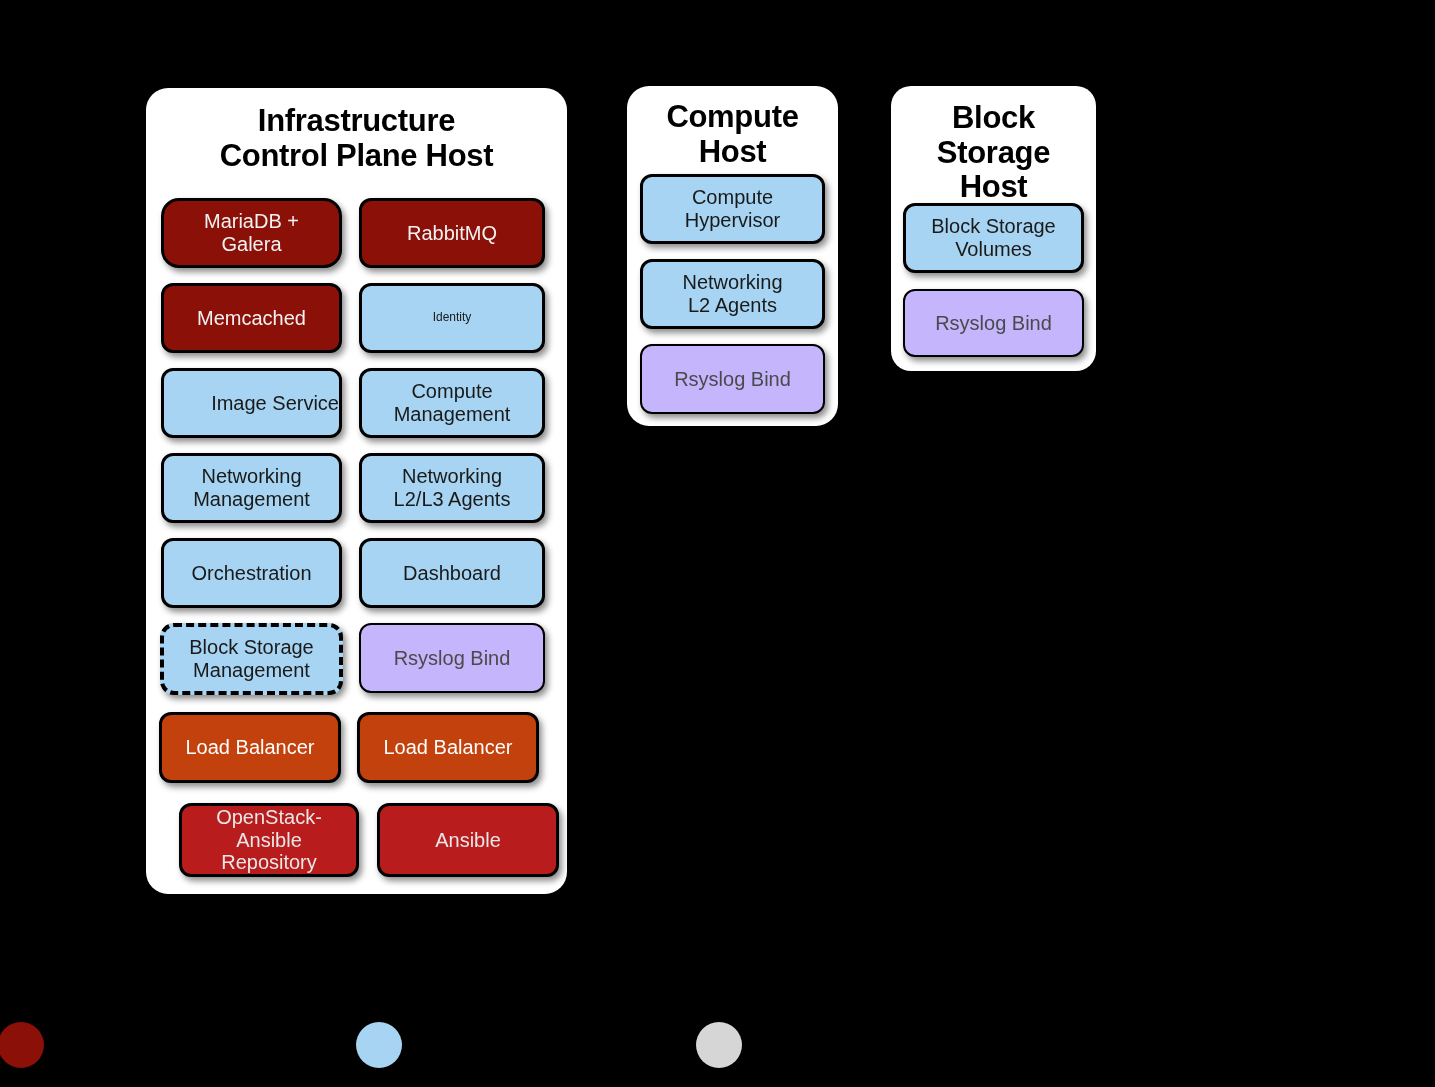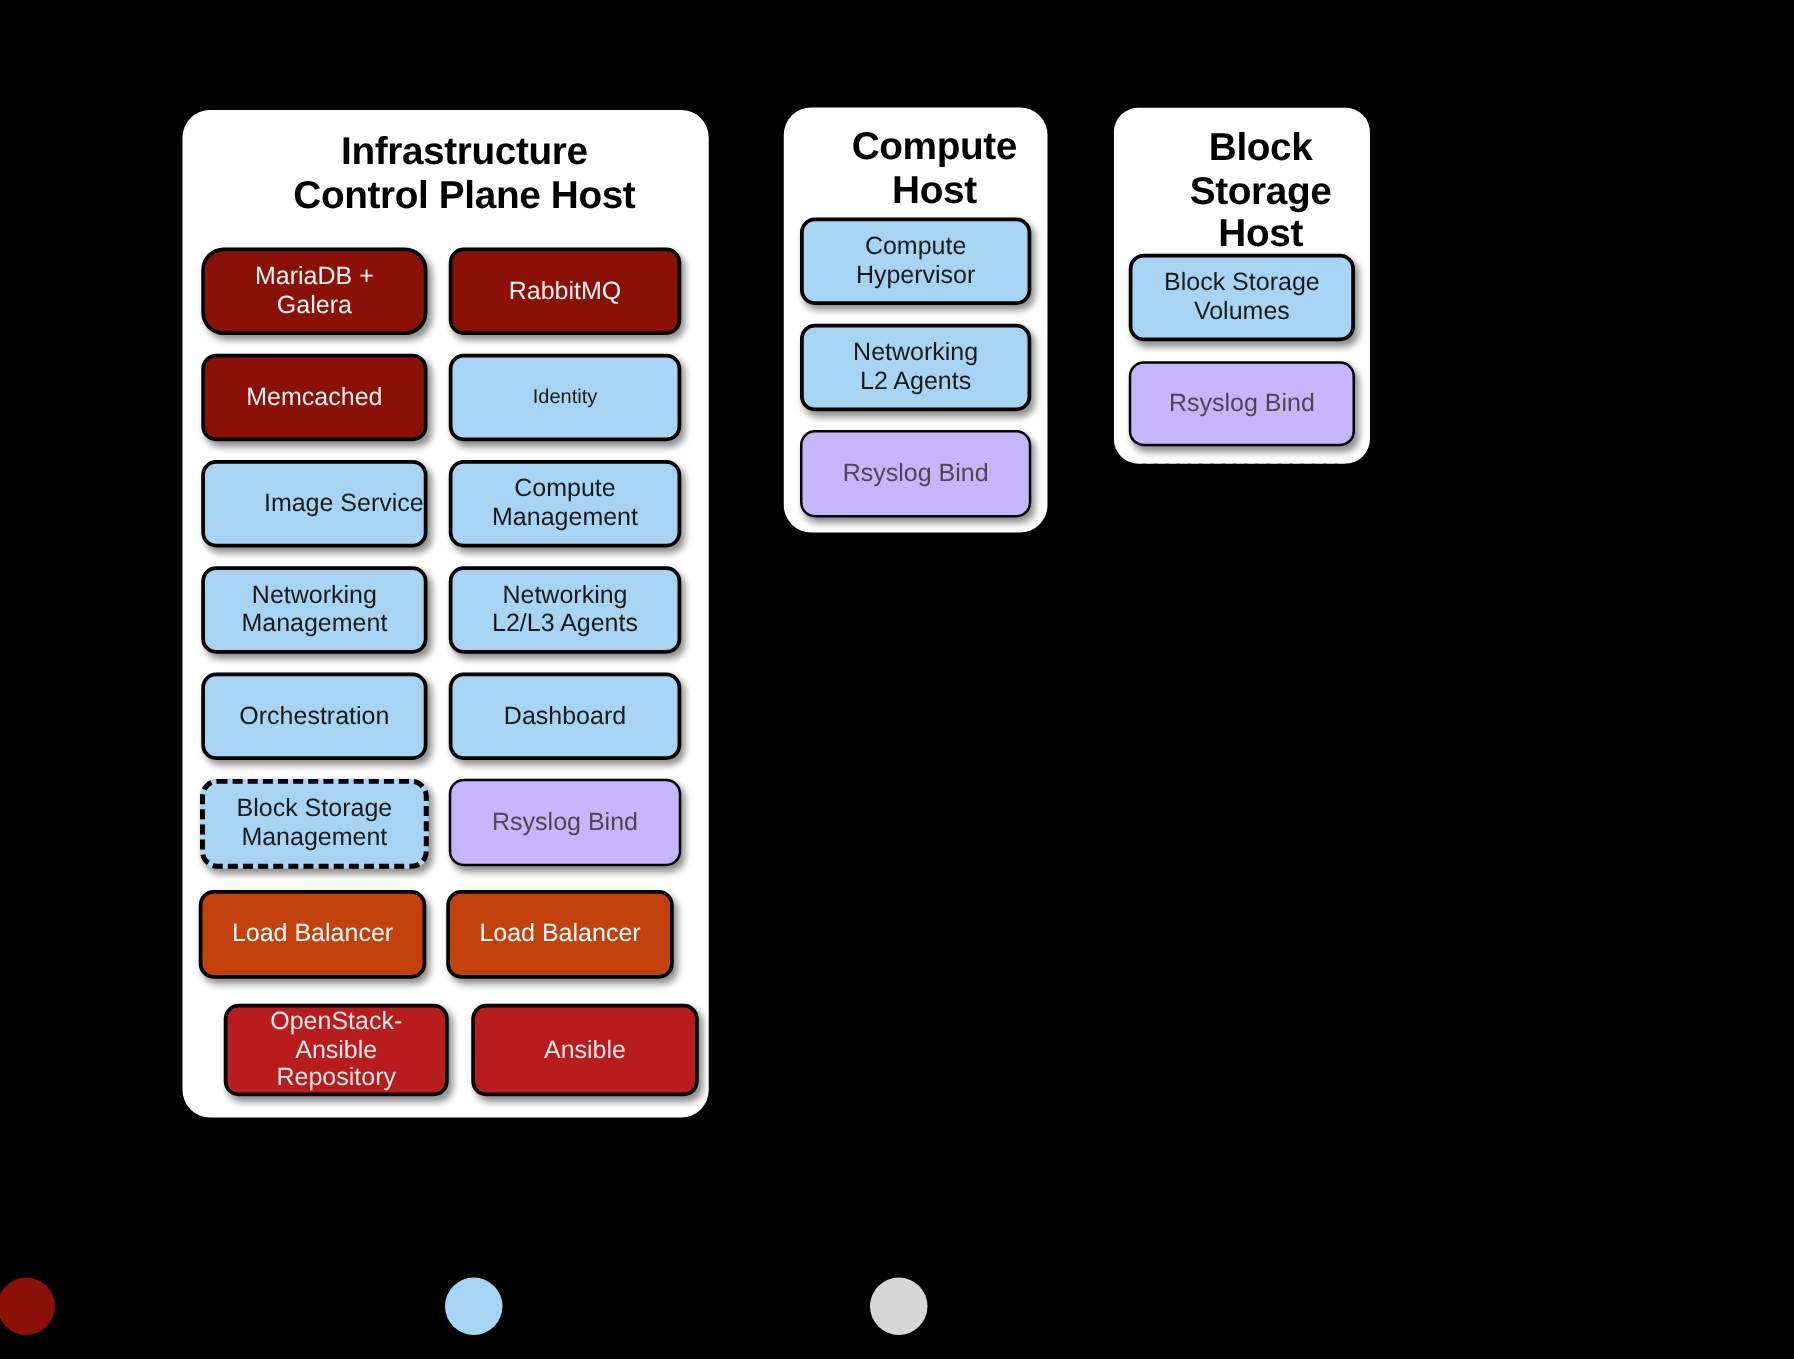--- a/index.html
+++ b/index.html
@@ -27,21 +27,20 @@
     border: 3px dashed #ffffff;
     border-radius: 20px;
   }
   .panel-title {
     text-align: center;
     font-weight: bold;
     color: #000000;
     line-height: 1.12;
     letter-spacing: -0.3px;
     white-space: pre-line;
-    padding-left: 15px;
   }
 
   
   .box {
     position: absolute;
     box-sizing: border-box;
     border: 3px solid #000000;
     border-radius: 12px;
     display: flex;
     align-items: center;
@@ -89,21 +88,21 @@
   <span>MariaDB +
 Galera</span>
 </div>
 <div class="box t-dark" style="left:359px; top:198px; width:186px; height:70px; font-size:20px;">
   <span>RabbitMQ</span>
 </div>
 
 <div class="box t-dark" style="left:161px; top:283px; width:181px; height:70px; font-size:20px;">
   <span>Memcached</span>
 </div>
-<div class="box t-blue" style="left:359px; top:283px; width:186px; height:70px; font-size:16px;">
+<div class="box t-blue" style="left:359px; top:283px; width:186px; height:70px; font-size:12px;">
   <span>Identity</span>
 </div>
 
 <div class="box t-blue" style="left:161px; top:368px; width:181px; height:70px; font-size:20px;justify-content:flex-end;">
   <span>Image Service</span>
 </div>
 <div class="box t-blue" style="left:359px; top:368px; width:186px; height:70px; font-size:20px;">
   <span>Compute
 Management</span>
 </div>

